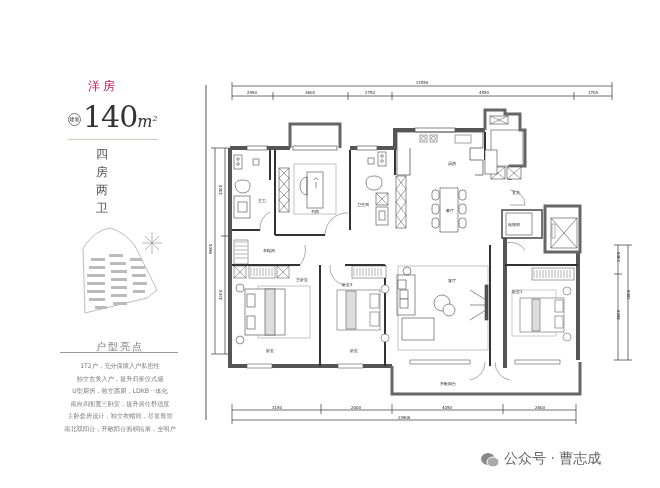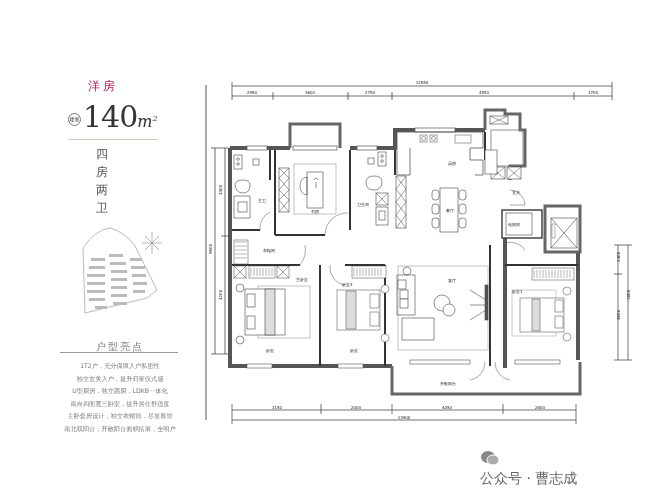--- a/index.html
+++ b/index.html
@@ -10,21 +10,21 @@
   .area .num{letter-spacing:-1px;}
   .area .unit{font-size:16px;font-style:italic;}
   .area .unit sup{font-size:8px;}
   .area .badge{display:inline-block;width:11px;height:11px;border:1px solid #777;border-radius:50%;font-size:5px;line-height:11px;text-align:center;vertical-align:middle;margin-right:2px;}
   .rooms-v{position:absolute;left:36px;top:75px;width:14px;font-size:12px;line-height:18px;color:#555;}
   .siteplan{position:absolute;left:15px;top:148px;}
   .feature-title{position:absolute;left:0;top:270px;width:120px;text-align:center;font-size:10px;letter-spacing:2px;color:#777;}
   .divider{position:absolute;left:0;top:282px;width:118px;height:1px;background:#999;}
   .features{position:absolute;left:0;top:290px;width:120px;text-align:center;font-size:6.2px;line-height:12.6px;color:#777;}
   .plan{position:absolute;left:0;top:0;}
-  .watermark{position:absolute;left:480px;top:450px;font-size:14px;color:#666;display:flex;align-items:flex-start;gap:4px;flex-direction:column;}
+  .watermark{position:absolute;left:480px;top:450px;font-size:14px;color:#666;display:flex;align-items:flex-end;gap:4px;}
   .watermark .wx{display:inline-block;width:20px;height:16px;position:relative;}
 </style>
 </head>
 <body>
 
 <div class="left">
   <div class="title-cn">洋房</div>
   <div class="area">
     <span class="badge">建面</span><span class="num">140</span><span class="unit"><span>m</span><sup>2</sup></span>
   </div>

